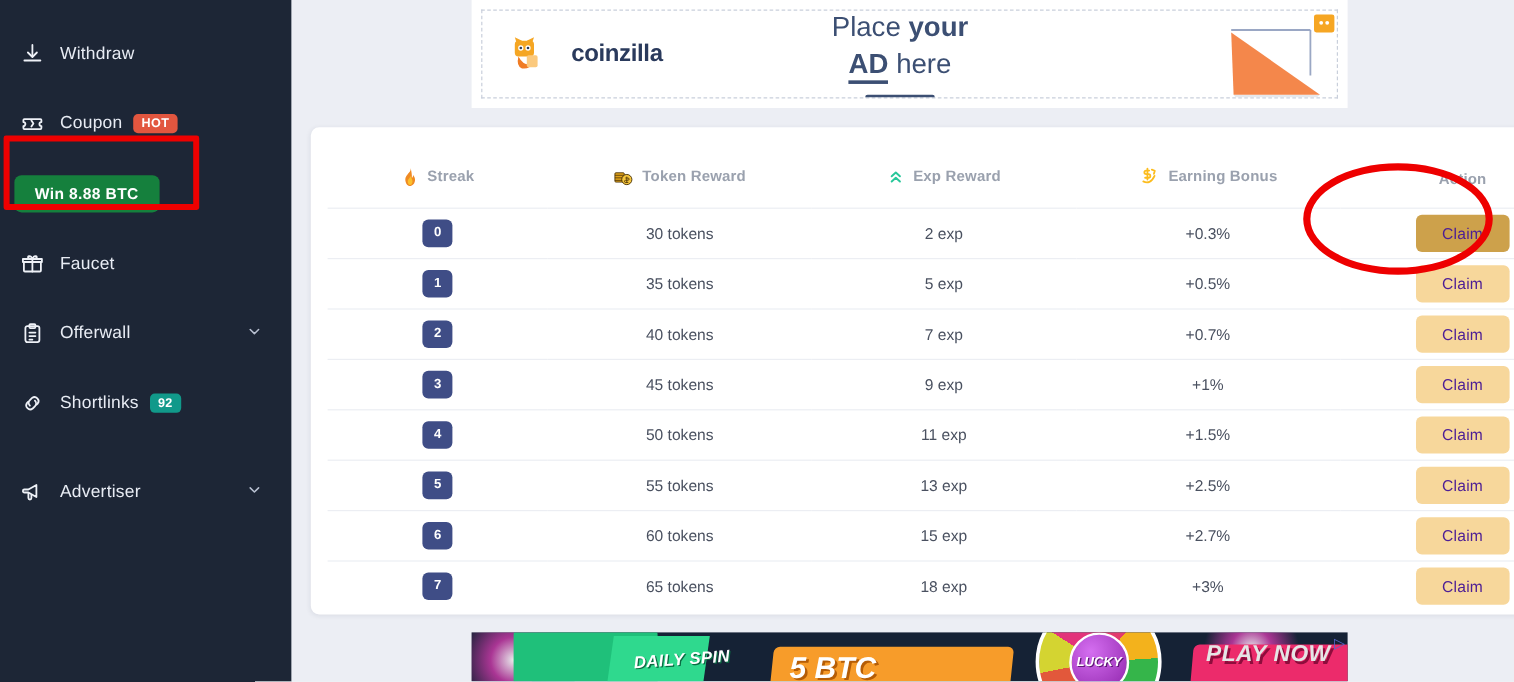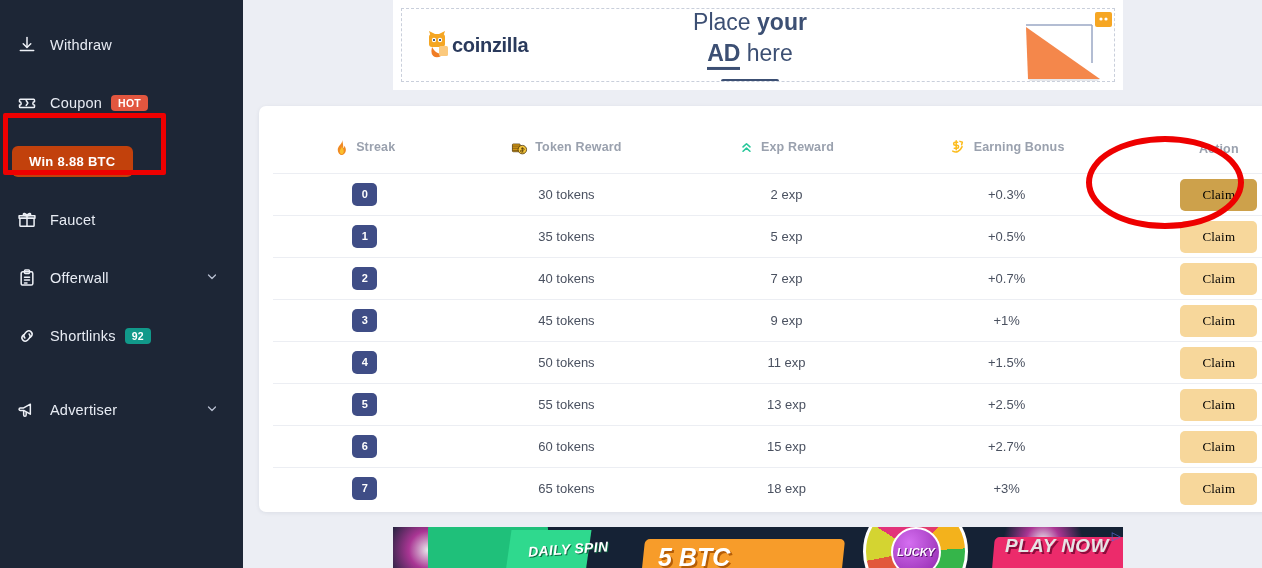--- a/index.html
+++ b/index.html
@@ -56,21 +56,21 @@
   .chev {
     position: absolute;
     right: 24px; top: 50%;
     transform: translateY(-50%);
     color: #b7bfd0;
   }
 
   .win-btn-wrap { padding: 6px 0 6px 12px; }
   .win-btn {
     display: inline-block;
-    background: #c2410c;
+    background: #15803d;
     color: #ffffff;
     font-size: 13px;
     font-weight: bold;
     padding: 8px 17px;
     border-radius: 6px;
     letter-spacing: .3px;
     cursor: pointer;
     border: none;
   }
 
@@ -94,21 +94,21 @@
   .ad-inner {
     position: absolute;
     left: 8px; top: 8px; right: 8px; bottom: 8px;
     border: 1px dashed #c9cfdb;
     background: #ffffff;
     overflow: hidden;
   }
   .cz-logo {
     position: absolute; left: 22px; top: 50%;
     transform: translateY(-50%);
-    display: flex; align-items: center; gap: 0;
+    display: flex; align-items: center; gap: 24px;
   }
   .cz-name {
     font-size: 20px; font-weight: bold; color: #2a3a5c;
     letter-spacing: -.3px;
   }
   .ad-center {
     position: absolute; left: 0; right: 16px; top: 50%;
     transform: translateY(-50%);
     text-align: center;
     color: #3c4f73;
@@ -178,23 +178,23 @@
     font-weight: bold;
     padding: 6px 7px;
     border-radius: 5px;
     line-height: 1;
   }
   .claim {
     display: inline-block;
     border: none;
     border-radius: 5px;
     font-size: 13px;
-    color: #000000;
+    color: #4c1d95;
     padding: 8px 22px;
-    font-family: Liberation Serif, serif;
+    font-family: Liberation Sans, sans-serif;
     cursor: pointer;
     letter-spacing: .2px;
   }
   .claim.on  { background: #cda14b; }
   .claim.off { background: #f7d79b; cursor: default; }
 
   
   .ad-bottom {
     position: absolute;
     left: 150px; top: 527px;

